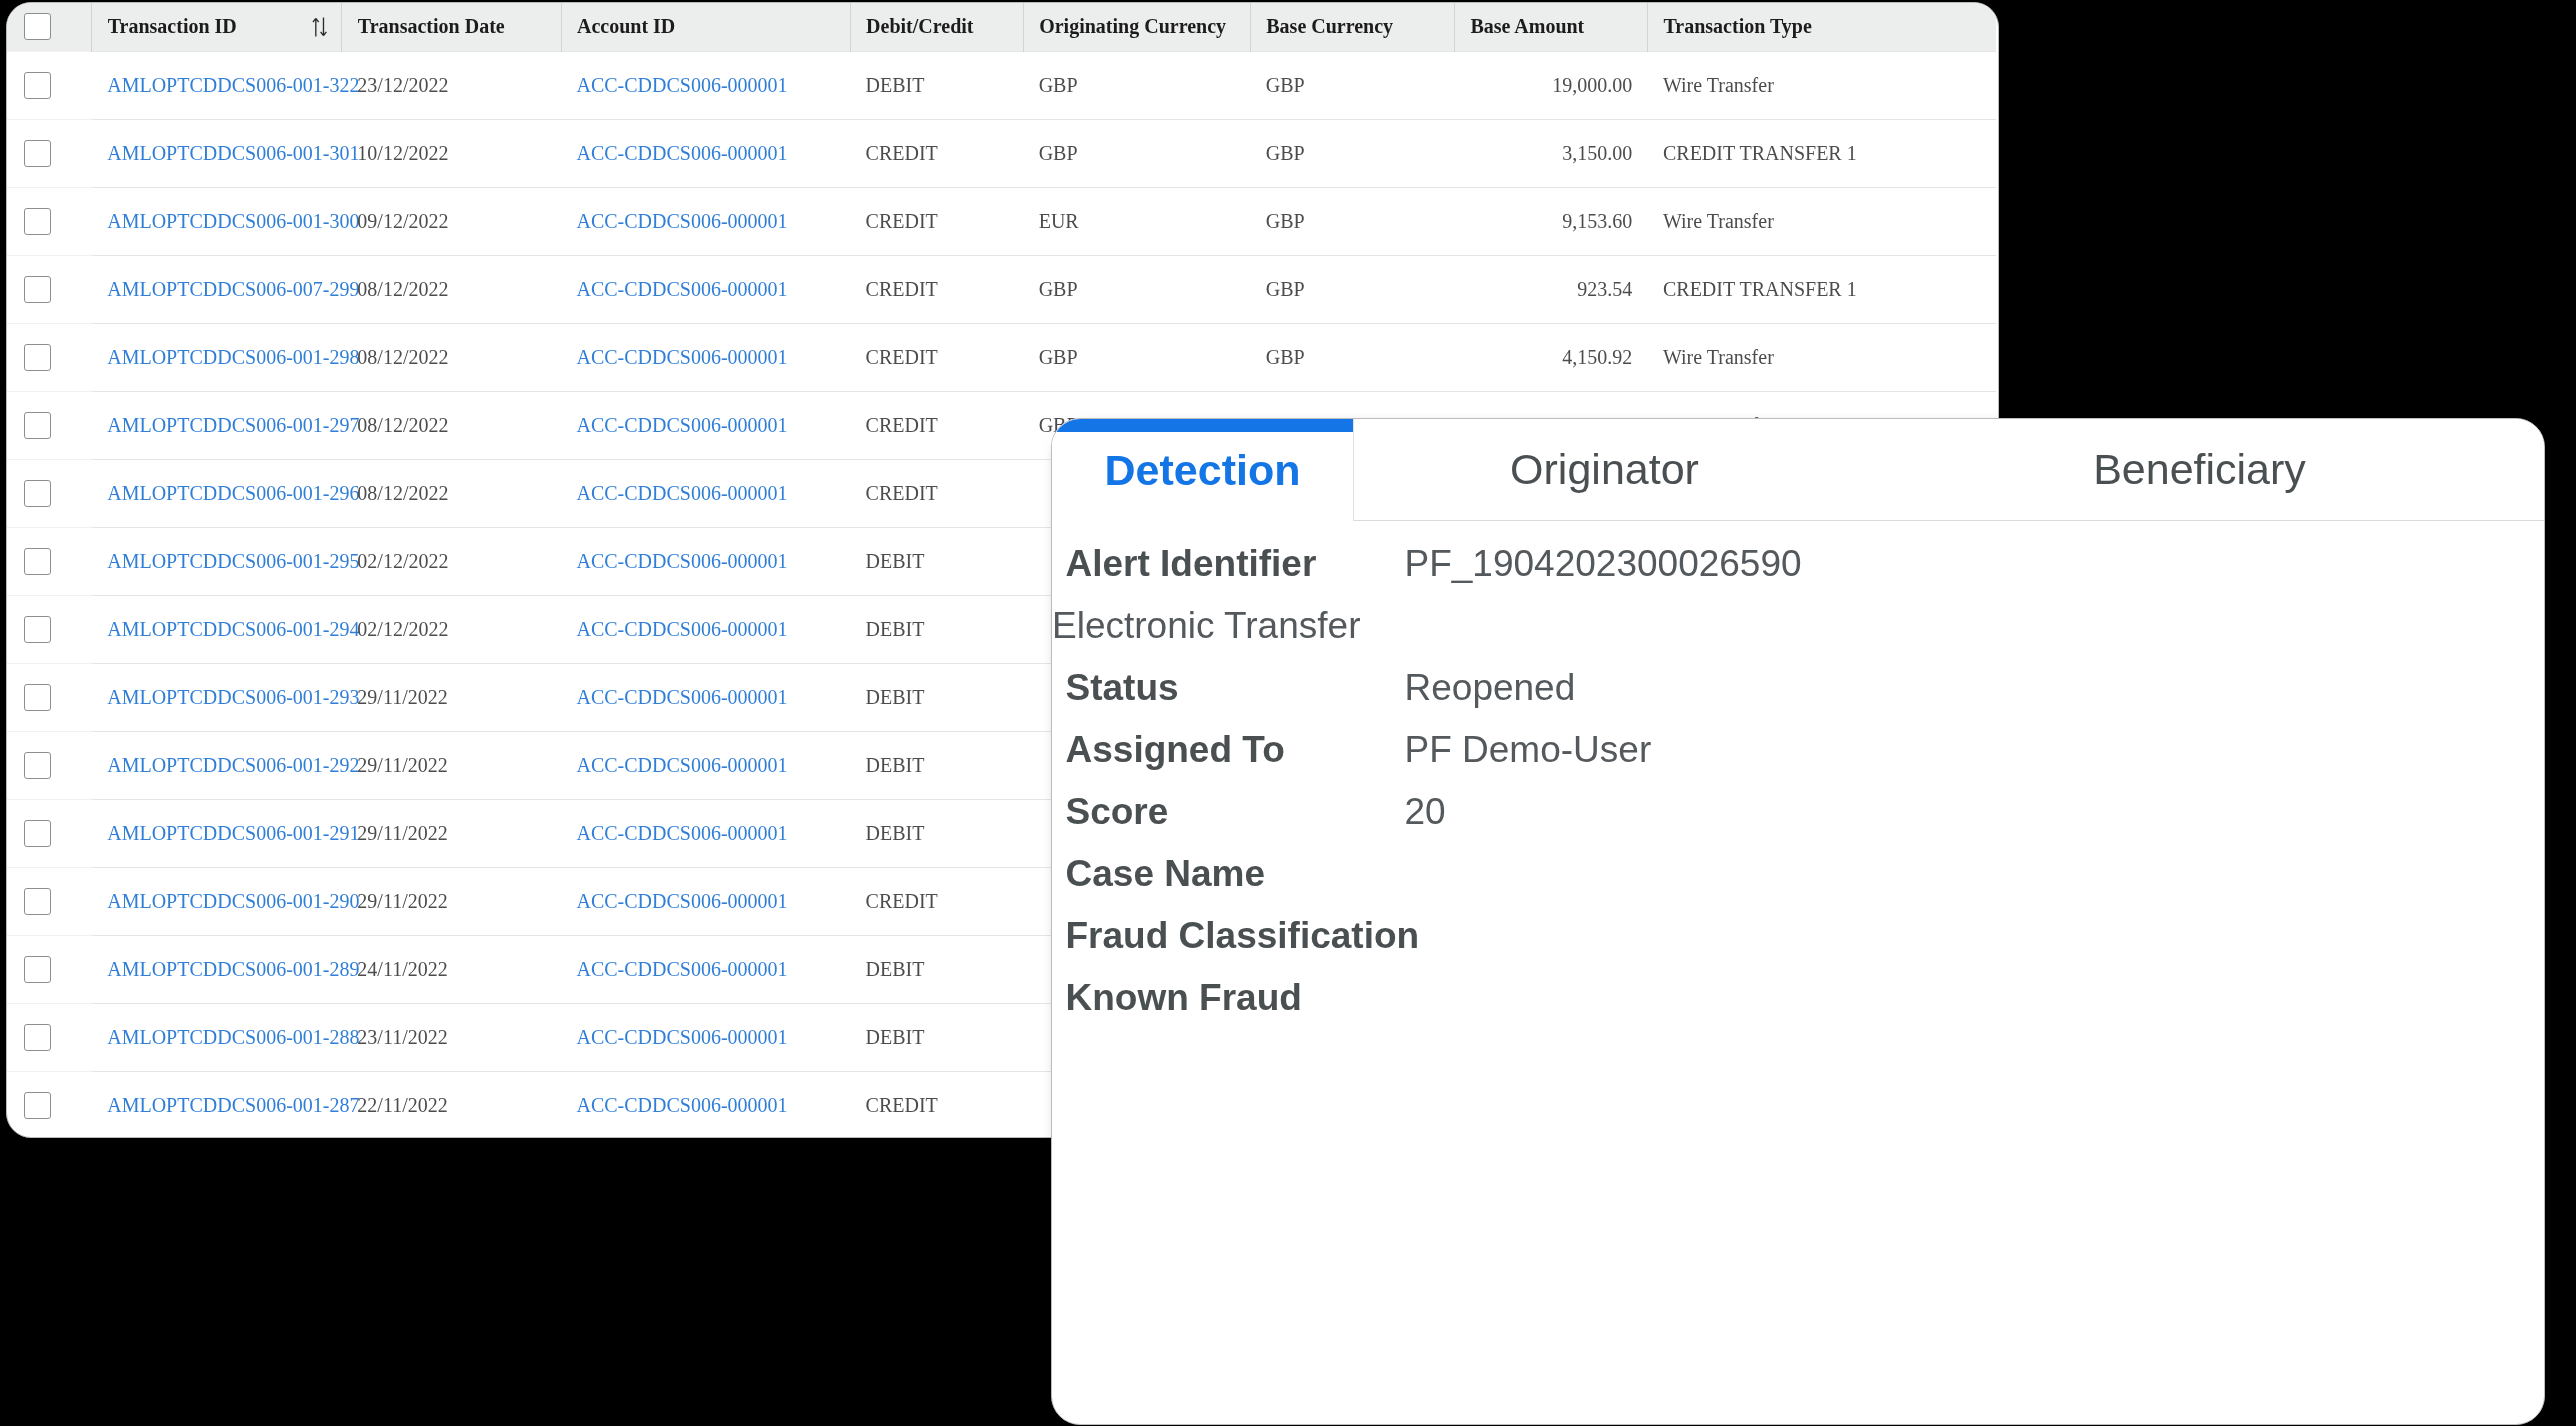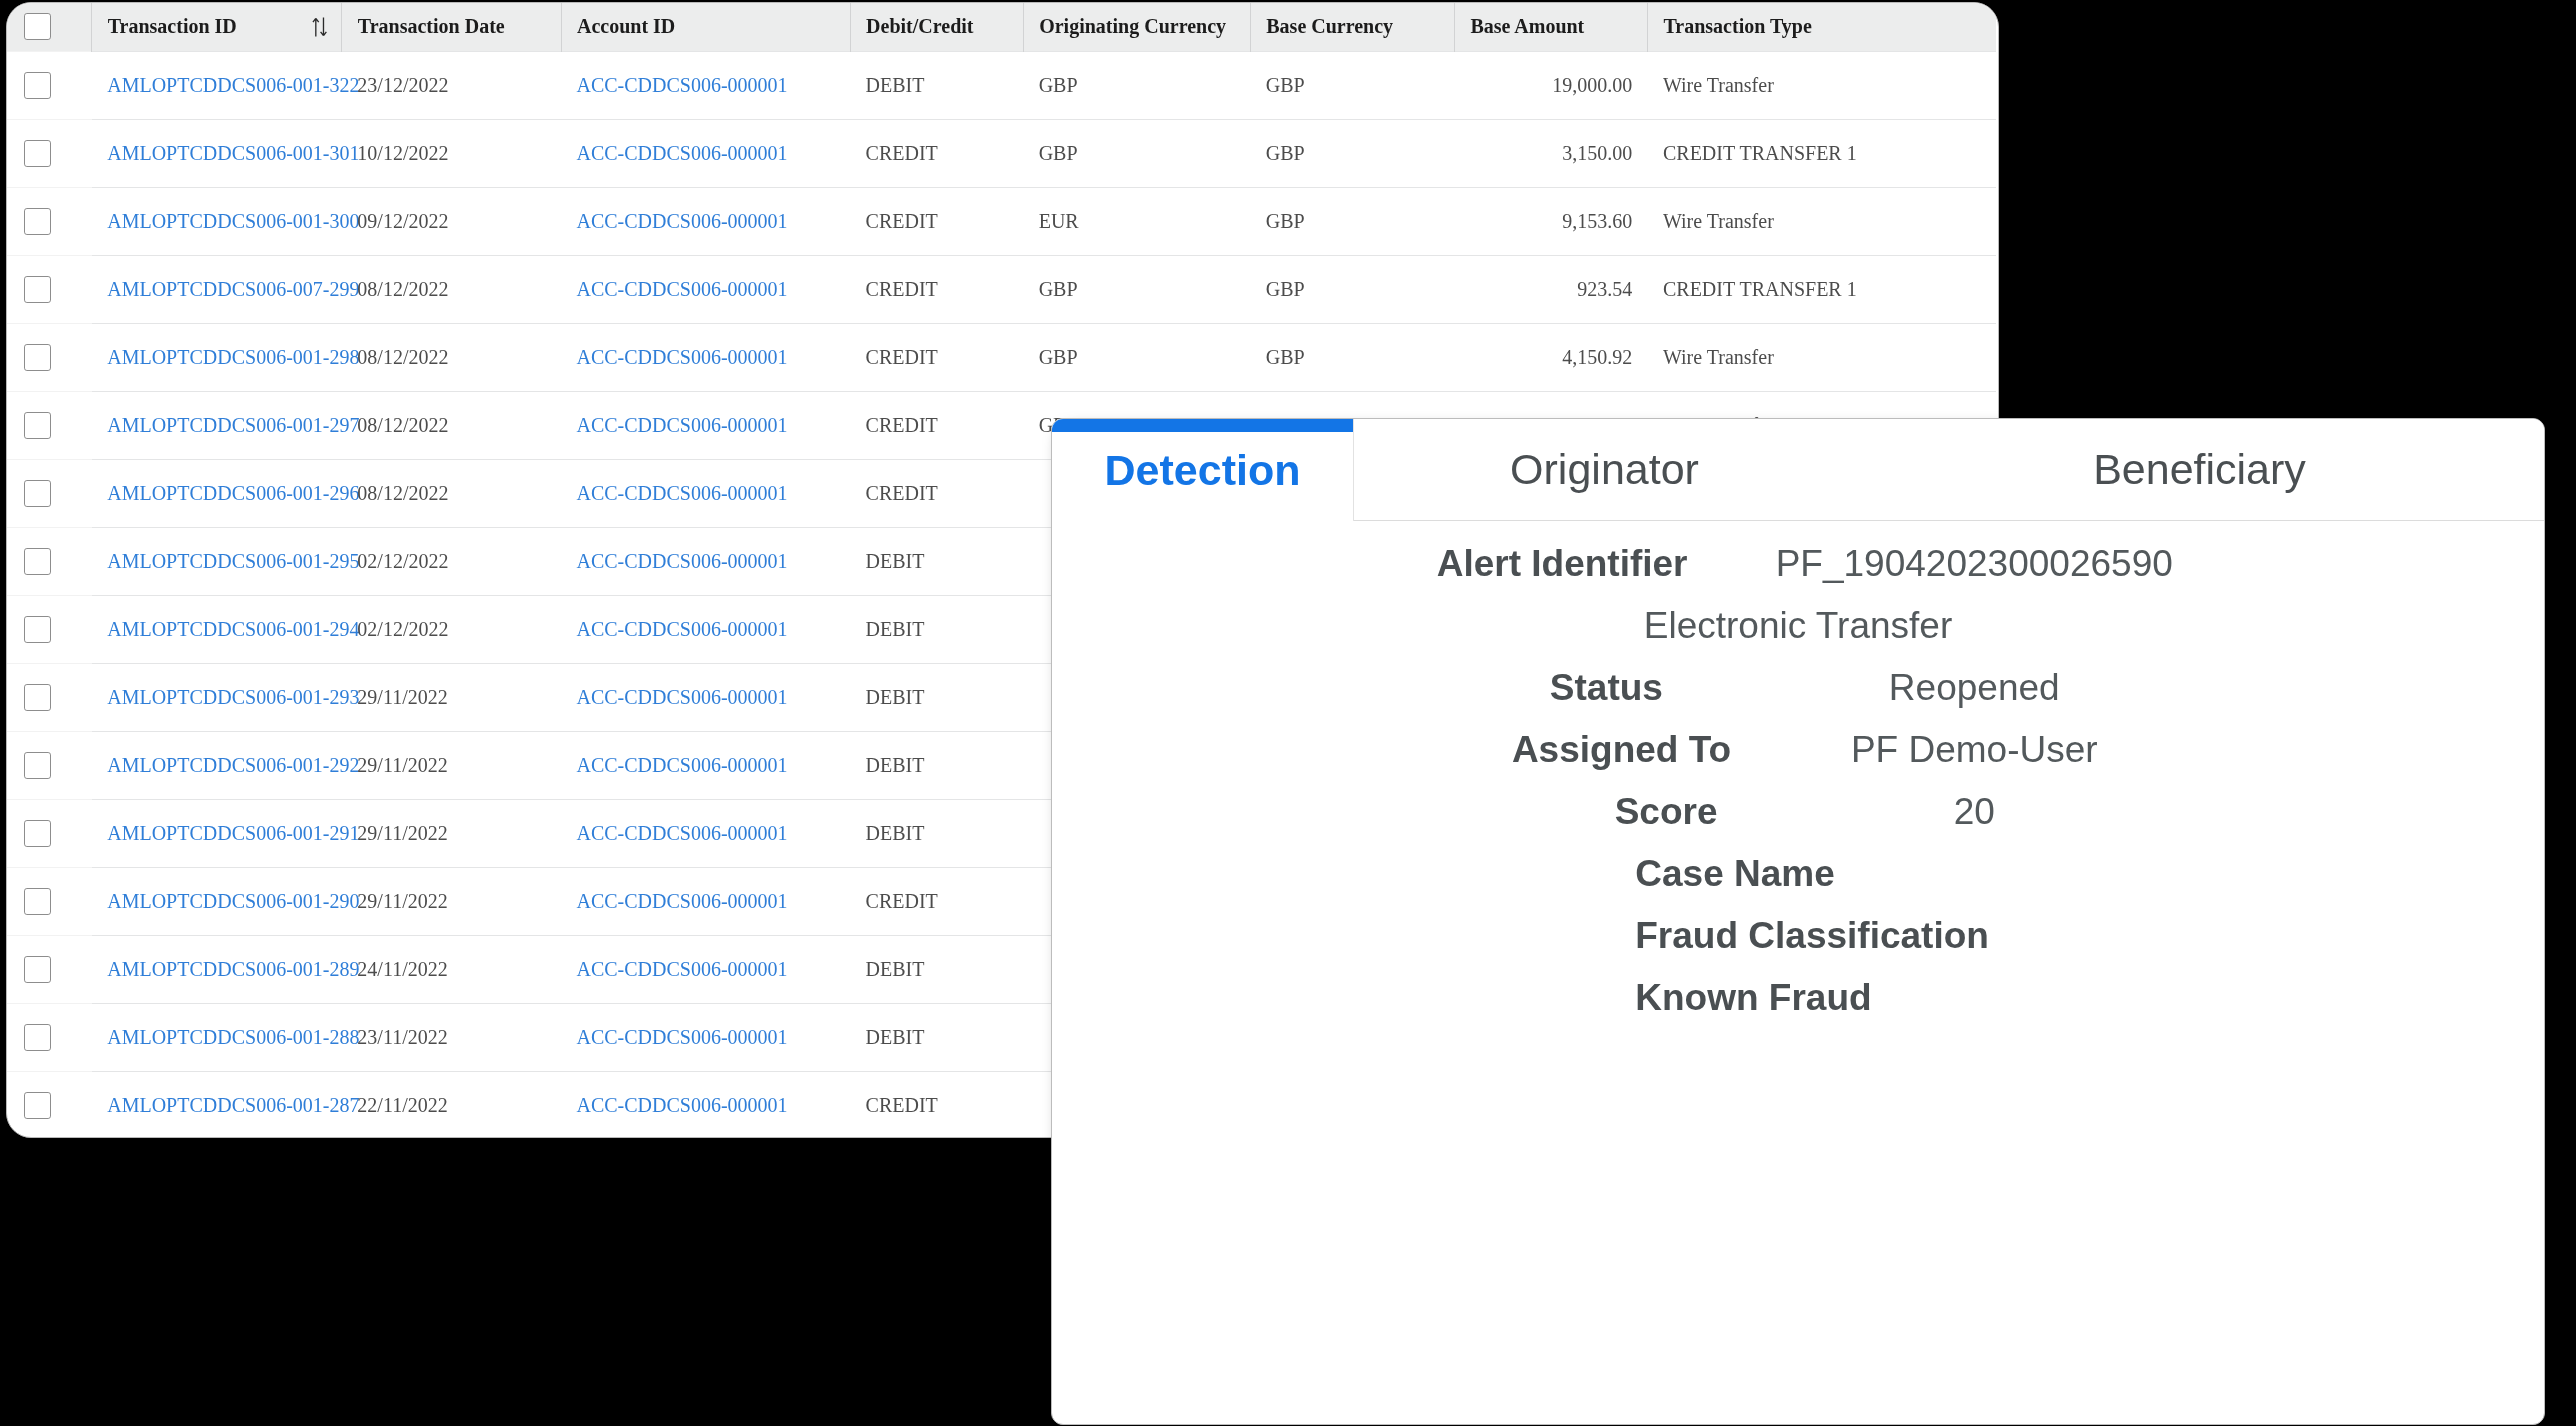--- a/index.html
+++ b/index.html
@@ -103,21 +103,21 @@
 
   
   #detail-panel {
     position: absolute;
     left: 1051px;
     top: 418px;
     width: 1494px;
     height: 1007px;
     background: #ffffff;
     border: 1.9px solid #bcbcbc;
-    border-radius: 12px;
+    border-radius: 29px;
     box-shadow: 9.6px 11.6px 15.4px rgba(0,0,0,0.55);
     overflow: hidden;
     box-sizing: border-box;
   }
   #panel-tabs {
     display: flex;
     height: 102px;
     background: #ffffff;
     position: relative;
   }
@@ -157,21 +157,20 @@
   }
 
   #panel-fields {
     padding: 0;
     margin-top: 11.6px;
   }
   .field-row {
     display: flex;
     align-items: flex-start;
     height: 62px;
-    justify-content: center;
   }
   .field-label {
     width: 339px;
     padding-left: 13.5px;
     font-size: 37px;
     font-weight: bold;
     color: #4a4f52;
     line-height: 62px;
     white-space: nowrap;
   }

